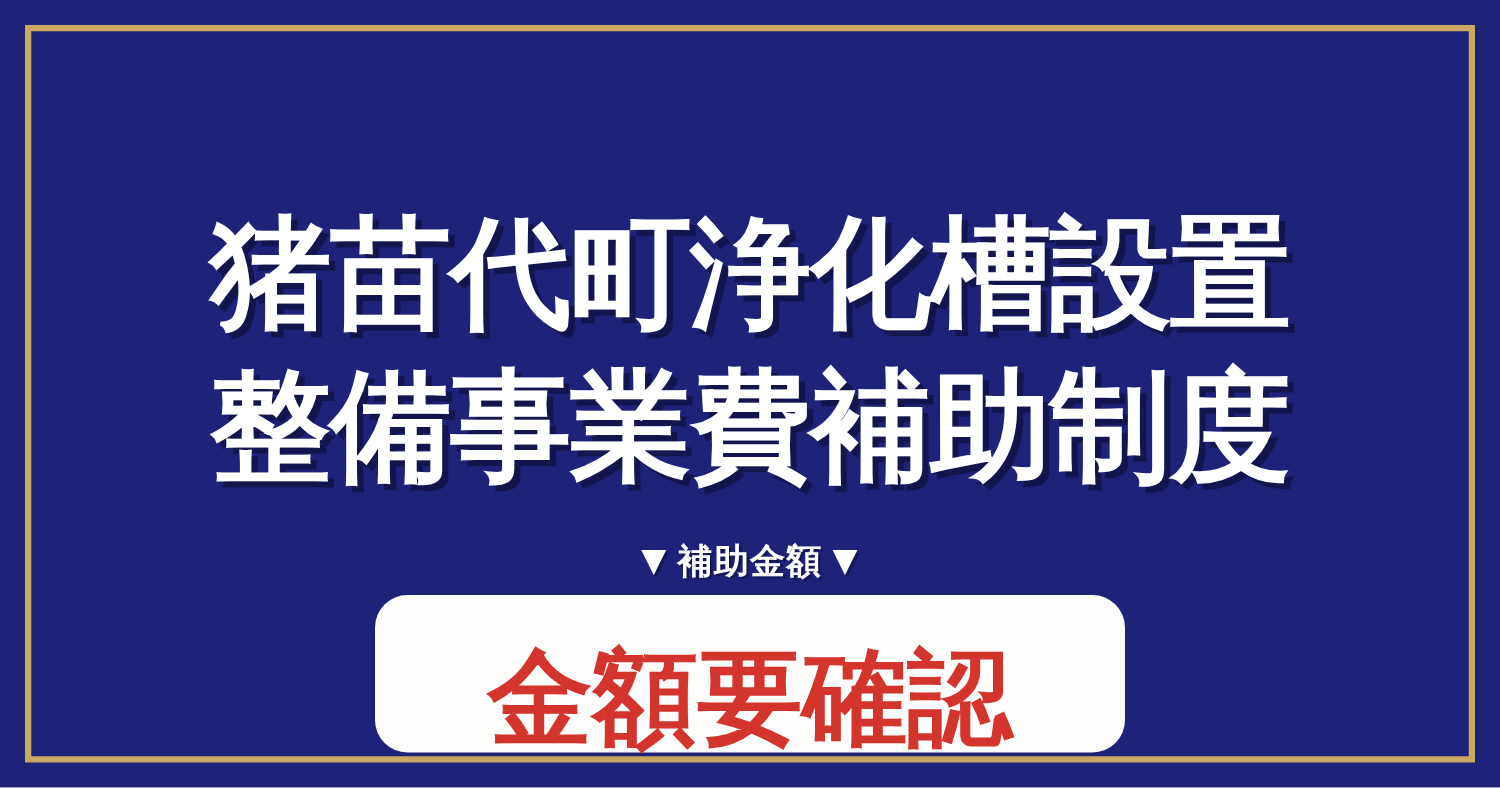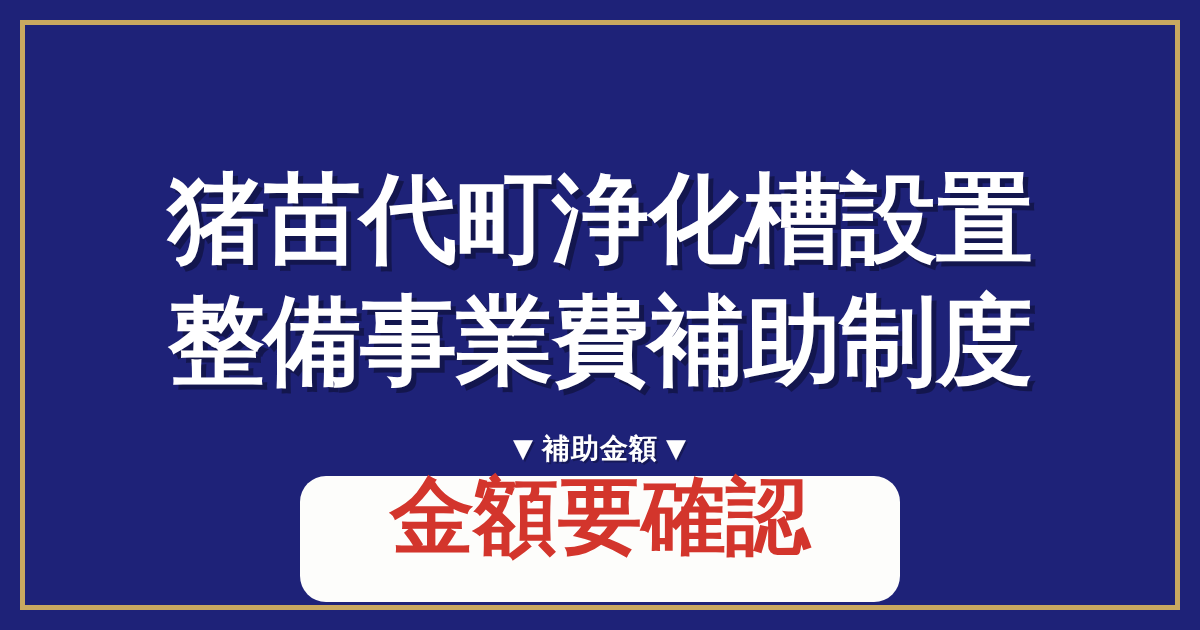--- a/index.html
+++ b/index.html
@@ -96,21 +96,21 @@
   
   .amount-box {
     position: absolute;
     left: 300px;
     top: 476px;
     width: 600px;
     height: 126px;
     background: #fdfdfb;
     border-radius: 26px;
     display: flex;
-    align-items: flex-start;
+    align-items: flex-end;
     justify-content: center;
     box-sizing: border-box;
   }
 
   .amount-text {
     color: #d3352c;
     font-size: 84px;
     font-weight: bold;
     line-height: 1;
     letter-spacing: 0px;

